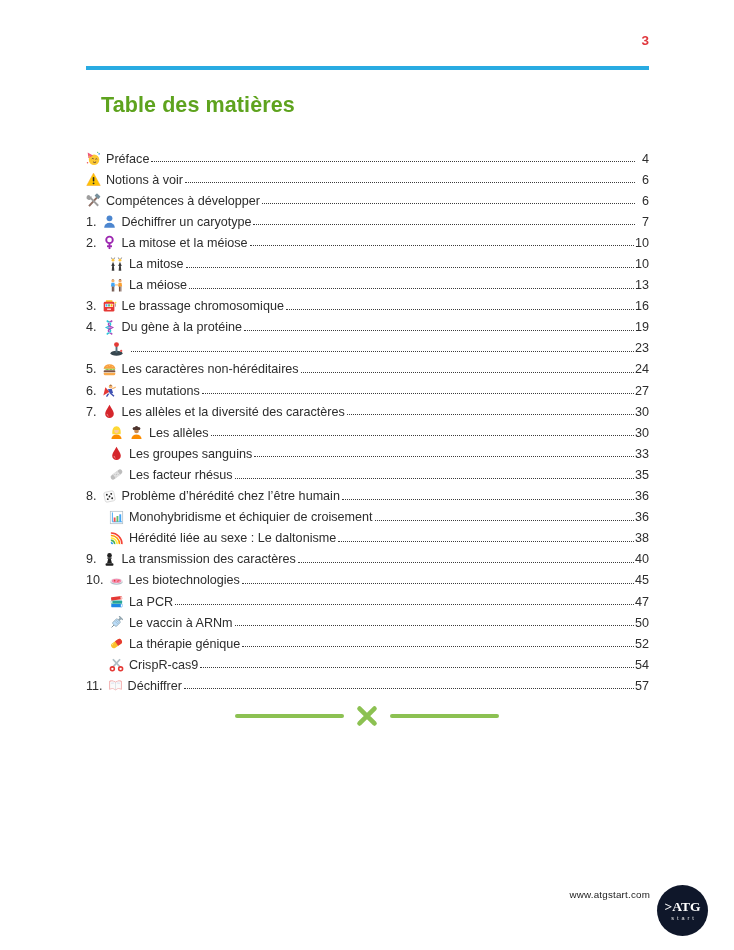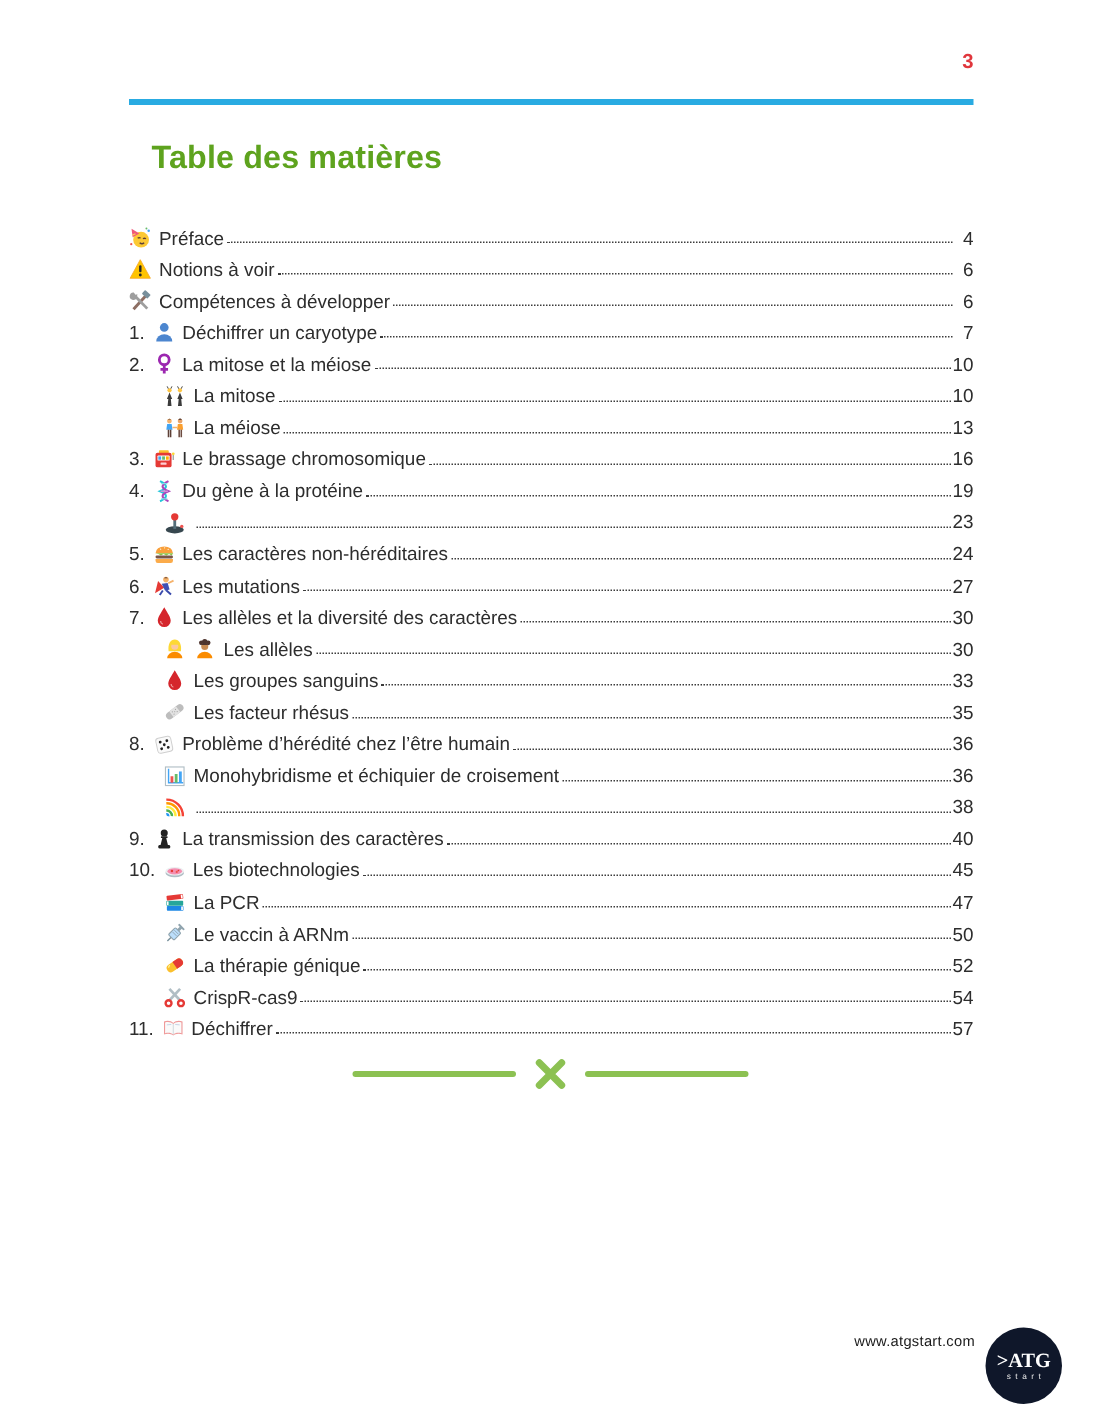--- a/index.html
+++ b/index.html
@@ -361,20 +361,21 @@
         <svg viewBox="0 0 16 16">
           <g fill="none">
             <path d="M2 2.2 A11.6 11.6 0 0 1 13.8 14" stroke="#f44336" stroke-width="1.7"></path>
             <path d="M2 4.8 A9 9 0 0 1 11.2 14" stroke="#ff9800" stroke-width="1.7"></path>
             <path d="M2 7.4 A6.4 6.4 0 0 1 8.6 14" stroke="#ffeb3b" stroke-width="1.7"></path>
             <path d="M2 10 A3.8 3.8 0 0 1 6 14" stroke="#4caf50" stroke-width="1.7"></path>
             <path d="M2 12.6 A1.2 1.2 0 0 1 3.4 14" stroke="#2196f3" stroke-width="1.7"></path>
           </g>
         </svg>
       </span>
+      <span class="label">Hérédité liée au sexe : Le daltonisme</span>
       <span class="dots"></span>
       <span class="pg">38</span>
     </div>
     <div class="toc-row">
       <span class="num">9.</span>
       <span class="icon">
         <svg viewBox="0 0 16 16">
           <circle cx="8" cy="3.6" r="2.5" fill="#212121"></circle>
           <rect x="5.6" y="5.8" width="4.8" height="1.3" rx="0.6" fill="#212121"></rect>
           <path d="M6.6 7.1 h2.8 l1.2 4.9 h-5.2 Z" fill="#212121"></path>

